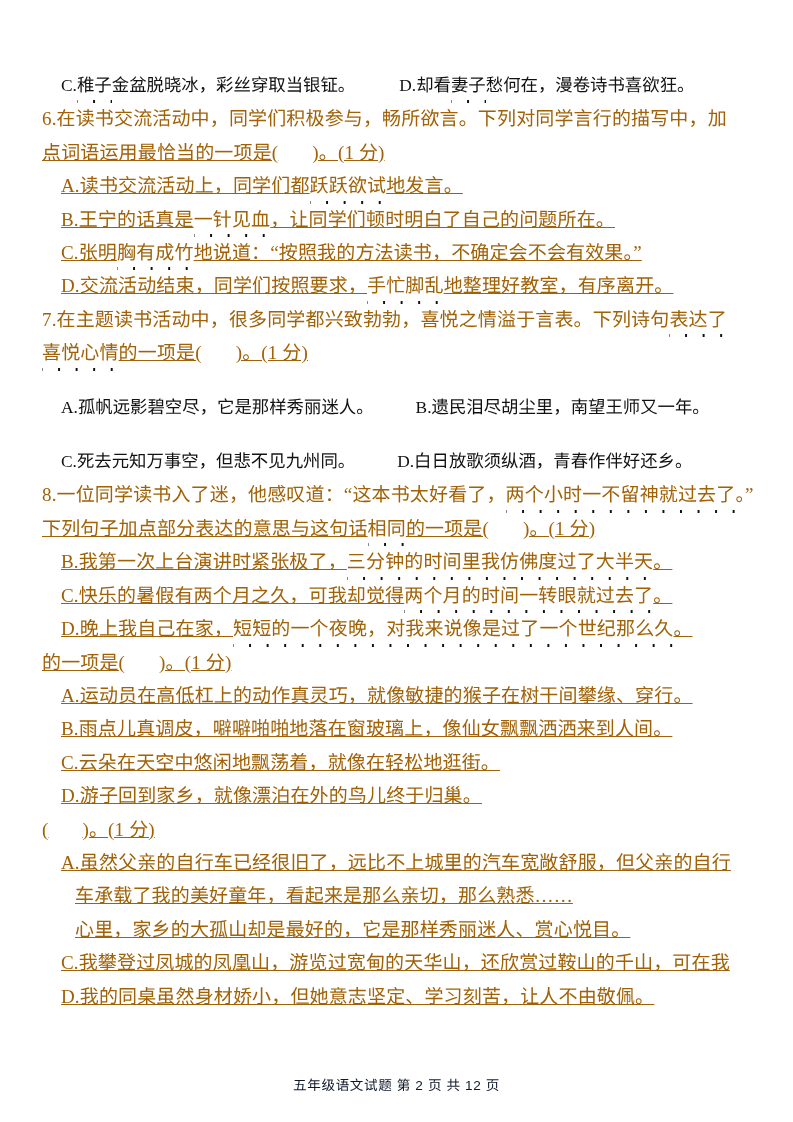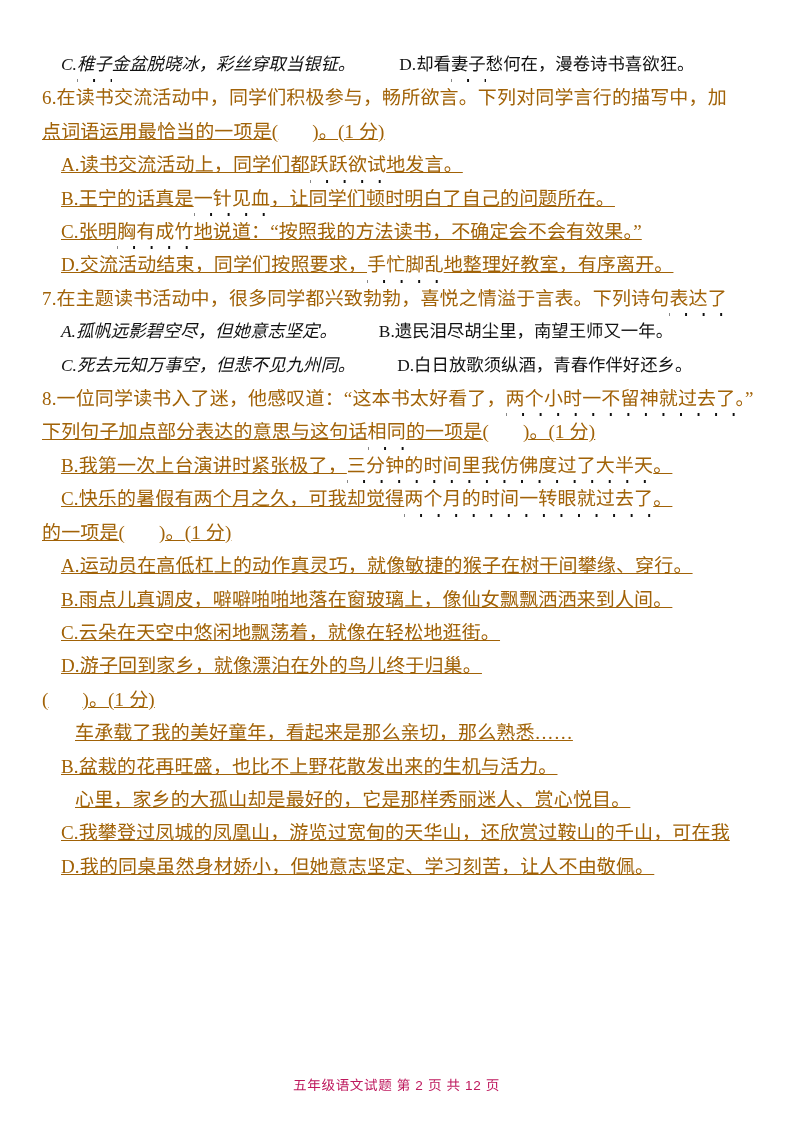--- a/index.html
+++ b/index.html
@@ -54,22 +54,22 @@
   }
 
   
   .optrow {
     display: block;
     white-space: nowrap;
     font-size: 17.4px;
     line-height: 33.4px;
     padding-left: 19px;
   }
-  .optrow .col-a { display: inline-block; font-style: italic; }
-  .optrow .col-b { display: inline-block; }
+  .optrow .col-a { display: inline-block; }
+  .optrow .col-b { display: inline-block; margin-top: 21px; }
 
   
   .dots {
     position: relative;
     display: inline-block;
   }
   .dots > .t { display: inline-block; }
   .dots::after {
     content: "";
     position: absolute;
@@ -88,21 +88,21 @@
 
   .footer {
     position: absolute;
     left: 0;
     right: 0;
     top: 1074px;
     text-align: center;
     font-size: 13.6px;
     letter-spacing: 0.6px;
     font-family: "Liberation Sans", "DejaVu Sans", sans-serif;
-    color: #be185d;
+    color: #0f172a;
     white-space: nowrap;
   }
 </style>
 </head>
 <body>
 
 <div class="page">
   <div class="content">
 
     <div class="optrow">
@@ -110,37 +110,39 @@
     </div>
 
     <div class="qline qhead"><span>6.</span><span>在读书交流活动中，同学们积极参与，畅所欲言。下列对同学言行的描写中，加</span></div>
     <div class="qline cont"><span>点词语运用最恰当的一项是(</span><span class="gap"></span><span>)。(1 分)</span></div>
     <div class="optline"><span>A.读书交流活动上，同学们都</span><span class="dots"><span class="t">跃跃欲试</span></span><span>地发言。</span></div>
     <div class="optline"><span>B.王宁的话真是</span><span class="dots"><span class="t">一针见血</span></span><span>，让同学们顿时明白了自己的问题所在。</span></div>
     <div class="optline"><span>C.张明</span><span class="dots"><span class="t">胸有成竹</span></span><span>地说道：“按照我的方法读书，不确定会不会有效果。”</span></div>
     <div class="optline"><span>D.交流活动结束，同学们按照要求，</span><span class="dots"><span class="t">手忙脚乱</span></span><span>地整理好教室，有序离开。</span></div>
 
     <div class="qline qhead"><span>7.</span><span>在主题读书活动中，很多同学都兴致勃勃，喜悦之情溢于言表。下列诗句</span><span class="dots"><span class="t">表达了</span></span></div>
-    <div class="optrow"><span class="col-a">A.孤帆远影碧空尽，但她意志坚定。</span><span style="display:inline-block;width:42px"></span><span class="col-b">B.遗民泪尽胡尘里，南望王师又一年。</span></div>
+    <div class="qline cont"><span class="dots"><span class="t">喜悦心情</span></span><span>的一项是(</span><span class="gap"></span><span>)。(1 分)</span></div>
+    <div class="optrow"><span class="col-a">A.孤帆远影碧空尽，它是那样秀丽迷人。</span><span style="display:inline-block;width:42px"></span><span class="col-b">B.遗民泪尽胡尘里，南望王师又一年。</span></div>
     <div class="optrow"><span class="col-a">C.死去元知万事空，但悲不见九州同。</span><span style="display:inline-block;width:42px"></span><span class="col-b">D.白日放歌须纵酒，青春作伴好还乡。</span></div>
 
     <div class="qline qhead"><span>8.</span><span>一位同学读书入了迷，他感叹道：“这本书太好看了，</span><span class="dots"><span class="t">两个小时一不留神就过去了</span></span><span>。”</span></div>
     <div class="qline cont"><span>下列句子加点部分表达的意思与这句话</span><span class="dots"><span class="t">相同</span></span><span>的一项是(</span><span class="gap"></span><span>)。(1 分)</span></div>
     <div class="optline"><span>B.我第一次上台演讲时紧张极了，</span><span class="dots"><span class="t">三分钟的时间里我仿佛度过了大半天</span></span><span>。</span></div>
     <div class="optline"><span>C.快乐的暑假有两个月之久，可我却觉得</span><span class="dots"><span class="t">两个月的时间一转眼就过去了</span></span><span>。</span></div>
+    <div class="optline"><span>D.晚上我自己在家，</span><span class="dots"><span class="t">短短的一个夜晚，对我来说像是过了一个世纪那么久</span></span><span>。</span></div>
 
     <div class="qline cont"><span>的一项是(</span><span class="gap"></span><span>)。(1 分)</span></div>
     <div class="optline">A.运动员在高低杠上的动作真灵巧，就像敏捷的猴子在树干间攀缘、穿行。</div>
     <div class="optline">B.雨点儿真调皮，噼噼啪啪地落在窗玻璃上，像仙女飘飘洒洒来到人间。</div>
     <div class="optline">C.云朵在天空中悠闲地飘荡着，就像在轻松地逛街。</div>
     <div class="optline">D.游子回到家乡，就像漂泊在外的鸟儿终于归巢。</div>
 
     <div class="qline cont"><span>(</span><span class="gap"></span><span>)。(1 分)</span></div>
+    <div class="optline">A.虽然父亲的自行车已经很旧了，远比不上城里的汽车宽敞舒服，但父亲的自行</div>
     <div class="optline cont-opt">车承载了我的美好童年，看起来是那么亲切，那么熟悉……</div>
-    <div class="optline">B.盆栽的花再旺盛，也比不上野花散发出来的生机与活力。</div>
     <div class="optline cont-opt">心里，家乡的大孤山却是最好的，它是那样秀丽迷人、赏心悦目。</div>
     <div class="optline">C.我攀登过凤城的凤凰山，游览过宽甸的天华山，还欣赏过鞍山的千山，可在我</div>
     <div class="optline">D.我的同桌虽然身材娇小，但她意志坚定、学习刻苦，让人不由敬佩。</div>
 
   </div>
 
   <div class="footer">五年级语文试题 第 2 页 共 12 页</div>
 </div>
 
 </body></html>

